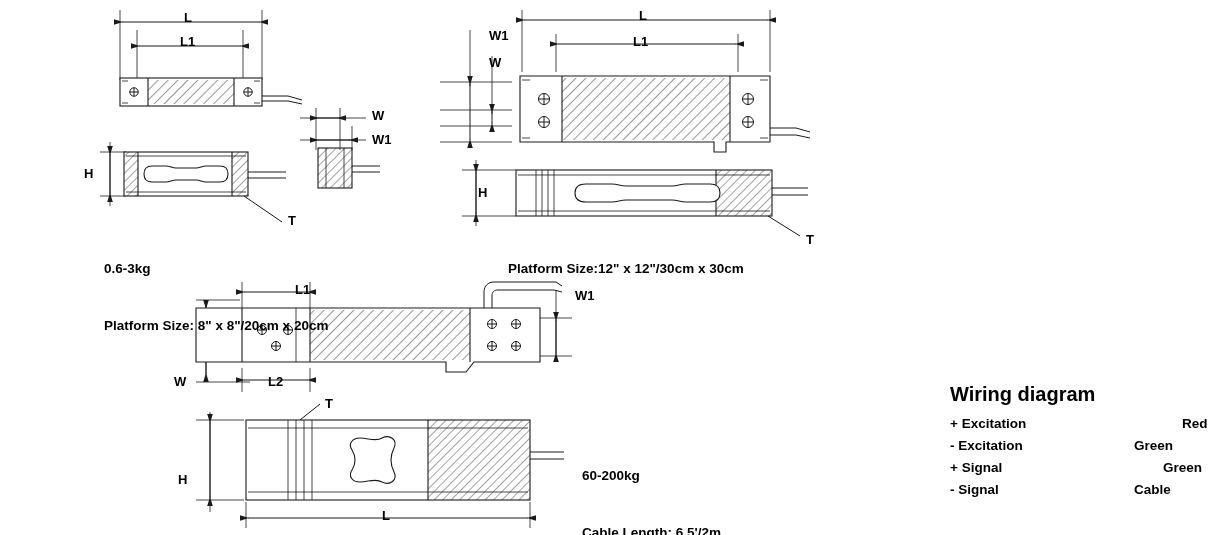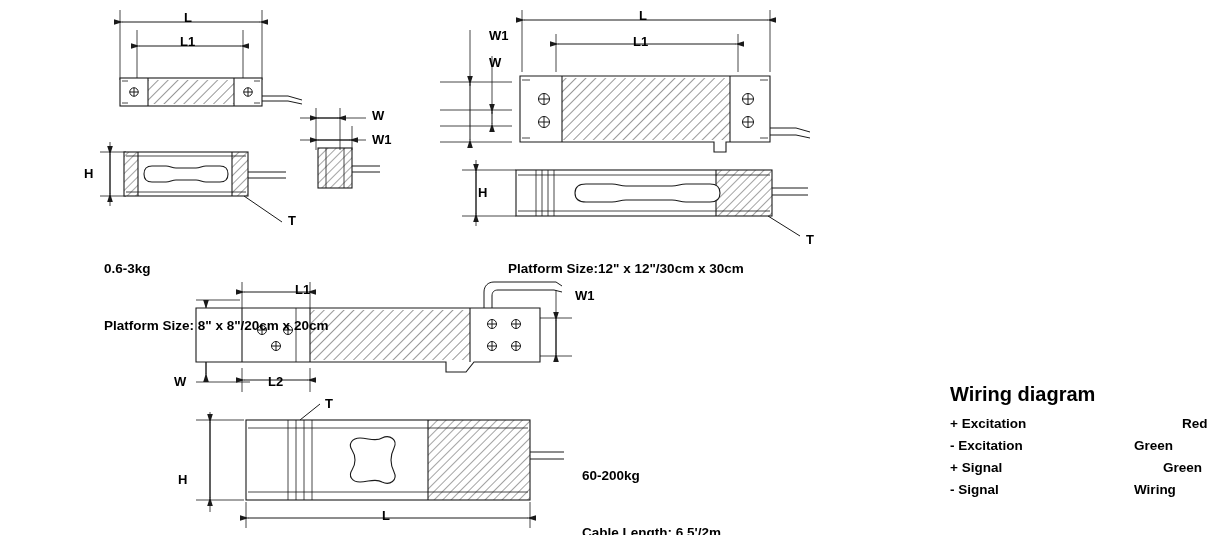--- a/index.html
+++ b/index.html
@@ -315,16 +315,16 @@
     <div class="wire-row" style="left:950px;top:416px;text-align:right;">+ Excitation</div>
     <div class="wire-row" style="left:1134px;top:416px;padding-left:48px;">Red</div>
 
     <div class="wire-row" style="left:950px;top:438px;">- Excitation</div>
     <div class="wire-row" style="left:1134px;top:438px;">Green</div>
 
     <div class="wire-row" style="left:950px;top:460px;">+ Signal</div>
     <div class="wire-row" style="left:1134px;top:460px;margin-left:29px;">Green</div>
 
     <div class="wire-row" style="left:950px;top:482px;">- Signal</div>
-    <div class="wire-row" style="left:1134px;top:482px;">Wiring</div>
+    <div class="wire-row" style="left:1134px;top:482px;">Cable</div>
   </div>
 
 </div>
 
 </body></html>

